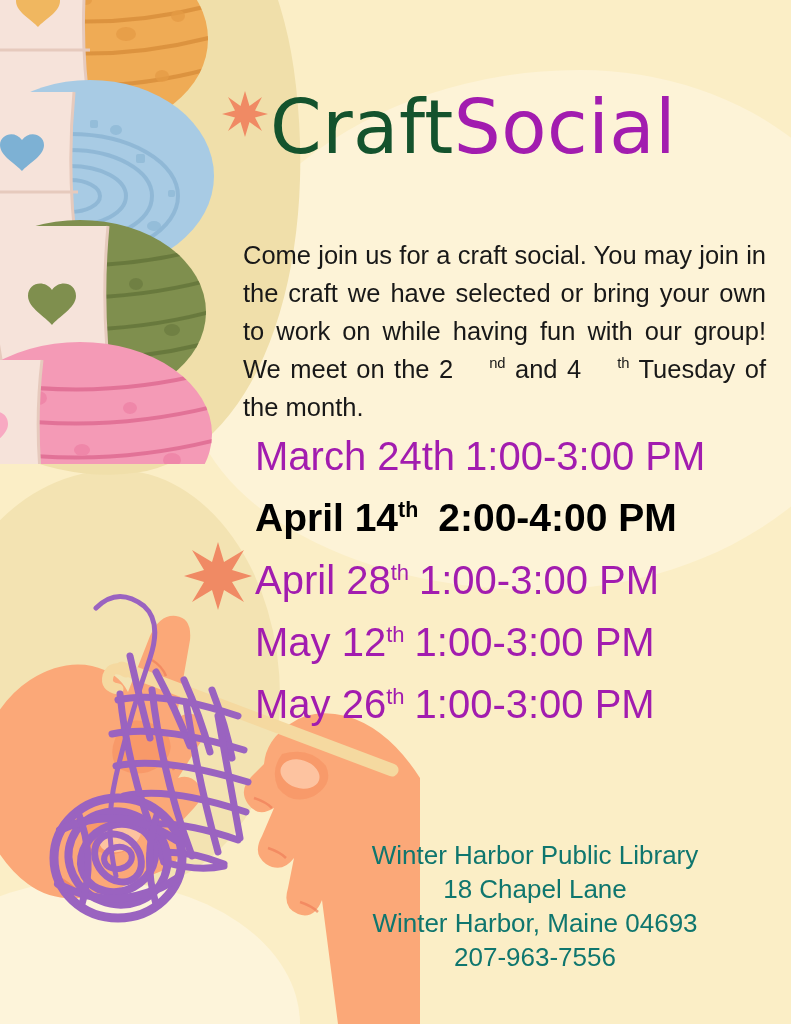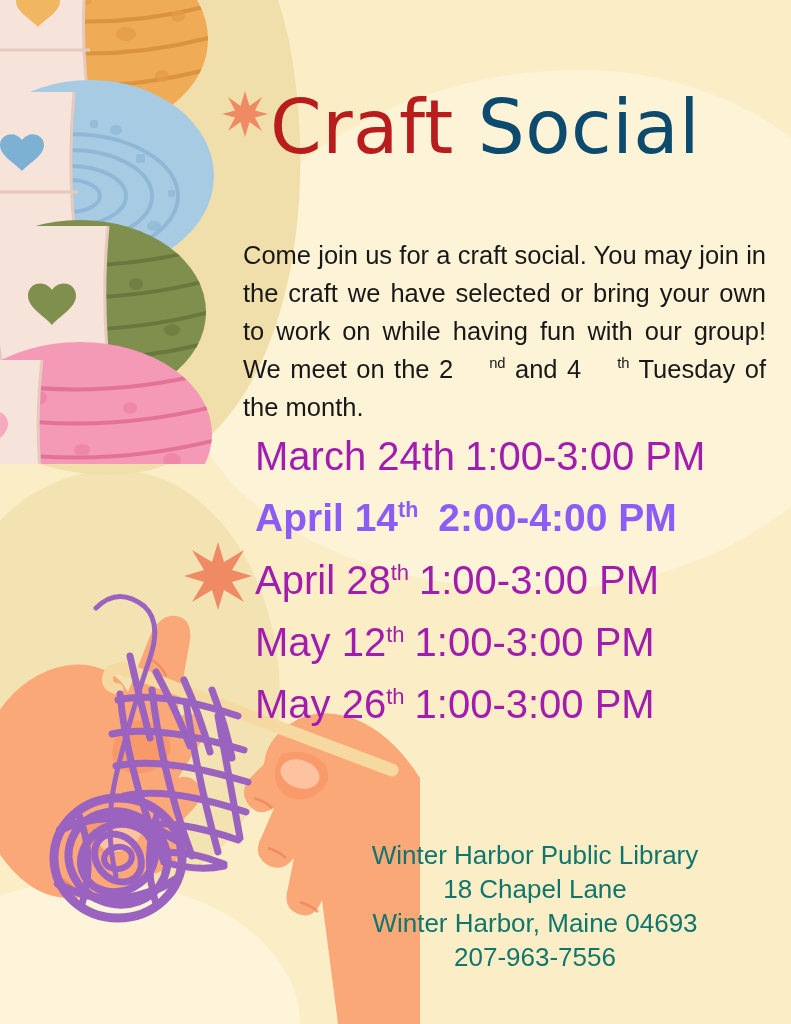--- a/index.html
+++ b/index.html
@@ -61,22 +61,22 @@
     align-items: center;
   }
   .title-burst { width: 46px; height: 46px; margin-right: 2px; flex: none; margin-top: -26px;}
   .title-text {
     font-family: "DejaVu Sans", sans-serif;
     font-size: 74px;
     line-height: 1;
     letter-spacing: 0.5px;
     white-space: nowrap;
   }
-  .title-craft { color: #b91c1c; }
-  .title-social { color: #0c4a6e; margin-left: 24px; }
+  .title-craft { color: #14532d; }
+  .title-social { color: #a21caf; }
 
   .body-copy {
     position: absolute;
     left: 243px; top: 210px;
     width: 523px;
     font-size: 25.5px;
     line-height: 38px;
     color: #181818;
     text-align: justify;
     text-justify: inter-word;
@@ -88,21 +88,21 @@
     left: 255px; top: 425px;
     width: 500px;
   }
   .date-line {
     color: #a21caf;
     font-size: 40px;
     line-height: 62px;
     white-space: nowrap;
   }
   .date-line.highlight {
-    color: #8b5cf6;
+    color: #000000;
     font-weight: bold;
     font-size: 39px;
   }
   .date-line sup { font-size: 0.55em; vertical-align: super; line-height: 0; }
   .date-line .gap { display: inline-block; width: 10px; }
 
   .footer {
     position: absolute;
     left: 300px; top: 838px;
     width: 470px;

